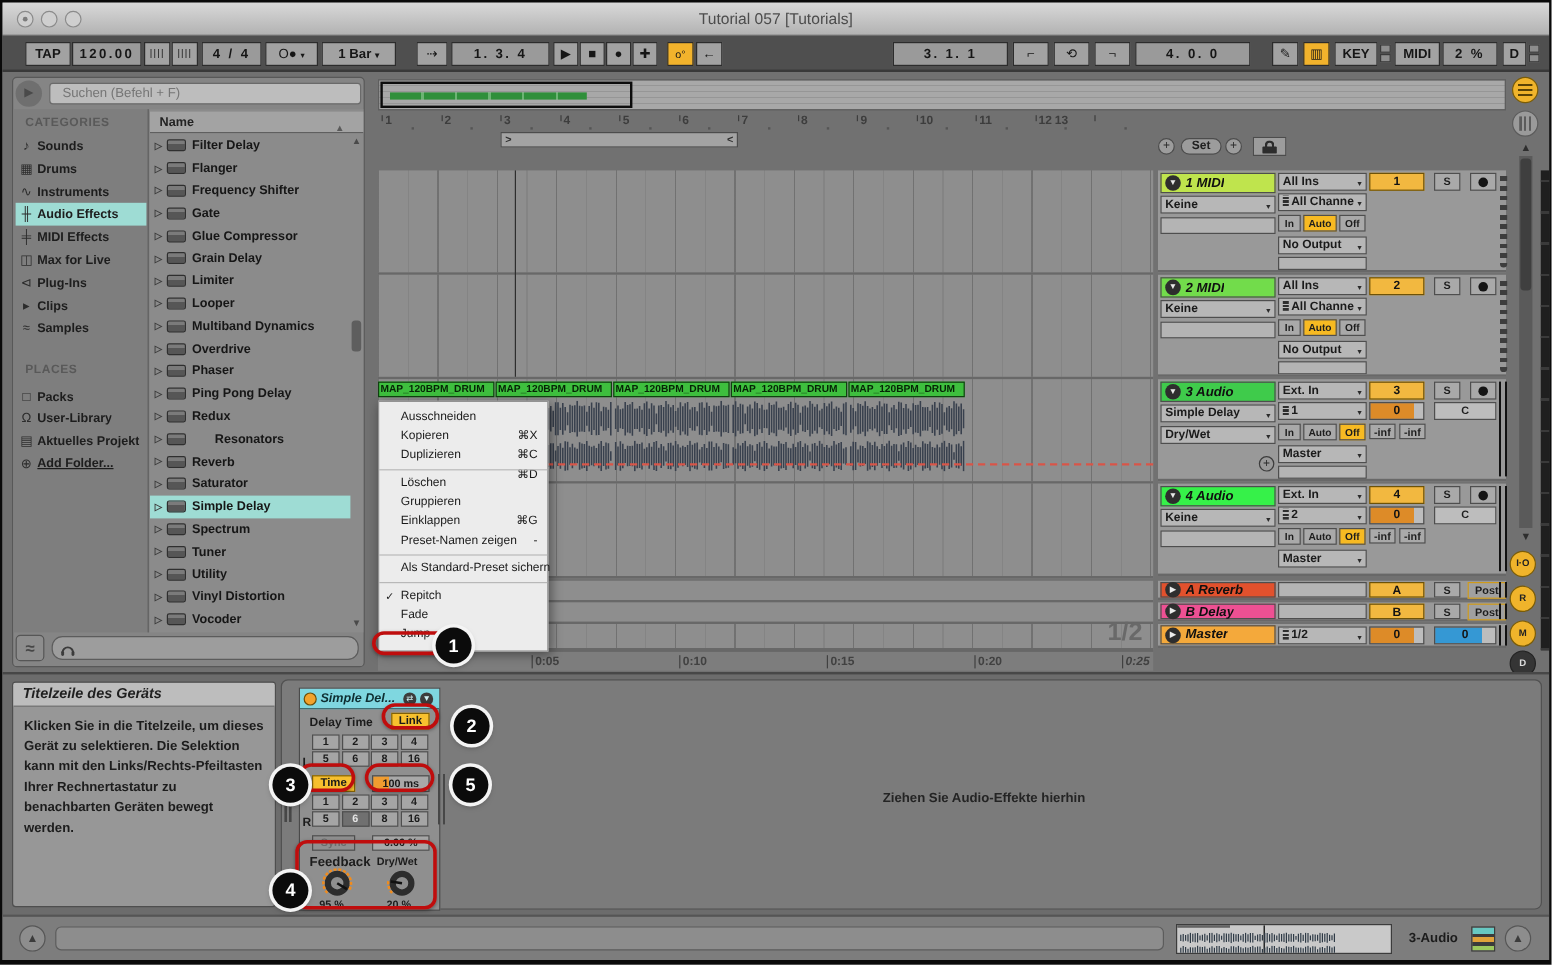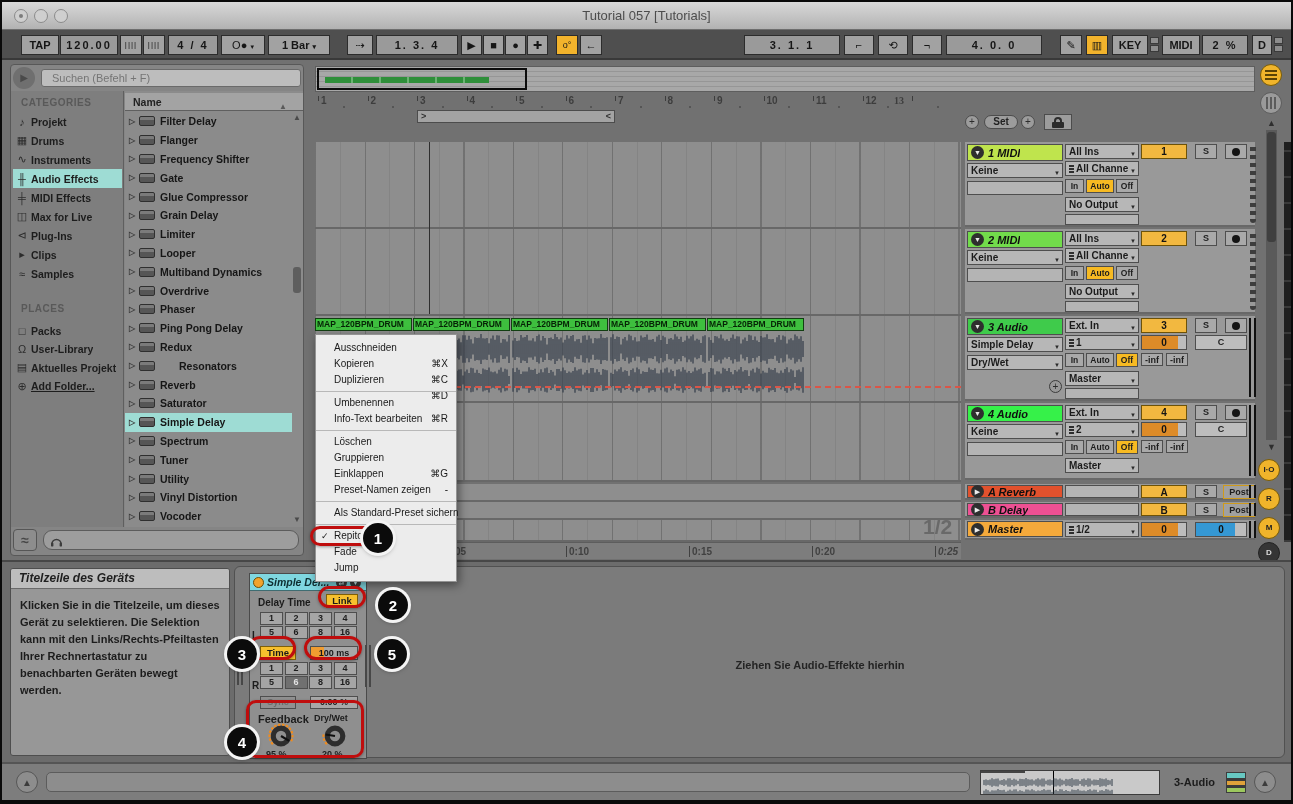--- a/index.html
+++ b/index.html
@@ -295,21 +295,21 @@
   <div class="main">
 
     <div class="browser">
       <div class="bcollapse">▶</div>
       <input class="search" readonly="" placeholder="Suchen (Befehl + F)" style="">
       <div class="catcol">
         <div class="seclabel" style="top:6px">CATEGORIES</div>
         <div id="cat-list">
             <div class="side-item" style="top: 21px;">
               <div class="side-icon" style="position: static;">♪</div>
-              <div class="side-label" style="position: static;">Projekt</div>
+              <div class="side-label" style="position: static;">Sounds</div>
             </div>
             <div class="side-item" style="top: 40px;">
               <div class="side-icon" style="position: static;">▦</div>
               <div class="side-label" style="position: static;">Drums</div>
             </div>
             <div class="side-item" style="top: 59px;">
               <div class="side-icon" style="position: static;">∿</div>
               <div class="side-label" style="position: static;">Instruments</div>
             </div>
             <div class="side-item sel" style="top: 78px;">
@@ -529,21 +529,21 @@
           <div class="bartick" style="left: 448.5px;"></div>
           <div class="barnum" style="left: 451.5px;">10</div>
           <div class="barsub" style="left: 473.2px;"></div>
           <div class="bartick" style="left: 498px;"></div>
           <div class="barnum" style="left: 501px;">11</div>
           <div class="barsub" style="left: 522.7px;"></div>
           <div class="bartick" style="left: 547.5px;"></div>
           <div class="barnum" style="left: 550.5px;">12</div>
           <div class="barsub" style="left: 572.2px;"></div>
           <div class="bartick" style="left: 597px;"></div>
-          <div class="barnum" style="left: 579px; font-family: Liberation Serif, serif;">13</div>
+          <div class="barnum" style="left: 564px;">13</div>
           <div class="barsub" style="left: 621.7px;"></div>
         </div>
       <div class="loopbrace">
         <span class="l">&gt;</span>
         <span class="r">&lt;</span>
       </div>
       <div class="setrow">
         <div class="setcirc" style="left:0">+</div>
         <div class="setpill">Set</div>
         <div class="setcirc" style="left:56px">+</div>
@@ -854,29 +854,20 @@
           <div style="position: static;">Kopieren</div>
           <div class="mshort">⌘C</div>
         </div>
         <div class="mitem" style="position: relative;">
           <div style="position: static;">Duplizieren</div>
           <div class="mshort">⌘D</div>
         </div>
       </div>
       <div class="mgroup" style="position: relative;">
         <div class="mitem" style="position: relative;">
-          <div style="position: static;">Umbenennen</div>
-          <div class="mshort">⌘R</div>
-        </div>
-        <div class="mitem" style="position: relative;">
-          <div style="position: static;">Info-Text bearbeiten</div>
-        </div>
-      </div>
-      <div class="mgroup" style="position: relative;">
-        <div class="mitem" style="position: relative;">
           <div style="position: static;">Löschen</div>
         </div>
         <div class="mitem" style="position: relative;">
           <div style="position: static;">Gruppieren</div>
           <div class="mshort">⌘G</div>
         </div>
         <div class="mitem" style="position: relative;">
           <div style="position: static;">Einklappen</div>
           <div class="mshort">-</div>
         </div>

